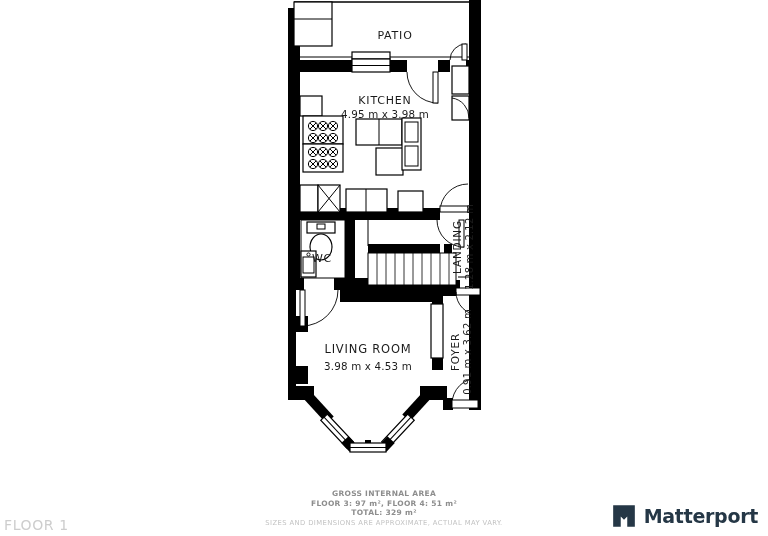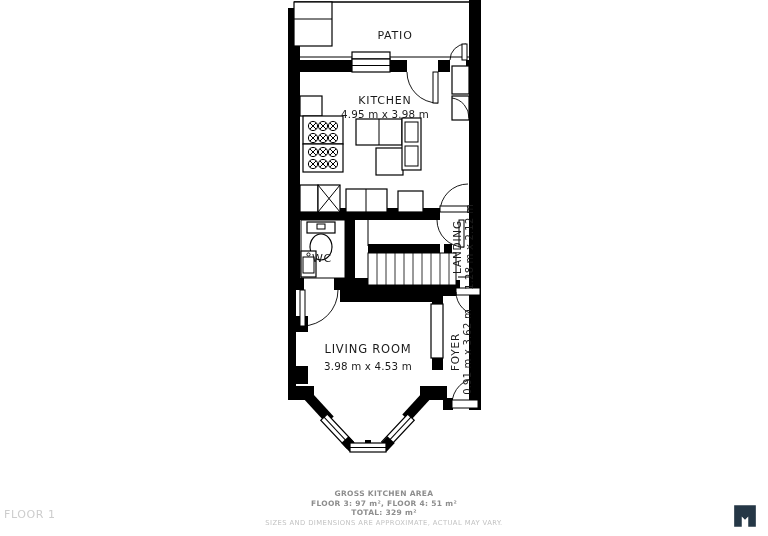--- a/index.html
+++ b/index.html
@@ -10,21 +10,21 @@
   .fix{fill:#fff;stroke:#000;stroke-width:1.2}
   .fixl{stroke:#000;stroke-width:1;fill:none}
   .arc{stroke:#000;stroke-width:.9;fill:none}
   .leaf{fill:#fff;stroke:#000;stroke-width:1}
   .tread{stroke:#000;stroke-width:.8}
   .lbl{fill:#1b1b1b;font-size:11px;letter-spacing:.8px;text-anchor:middle}
   .dims{fill:#1b1b1b;font-size:10.3px;letter-spacing:.2px;text-anchor:middle}
   .footer{position:absolute;left:0;right:0;top:489px;text-align:center;color:#8d8d8d;
           font-size:7.5px;font-weight:bold;letter-spacing:.3px;line-height:9.6px}
   .footer .disclaimer{font-weight:normal;font-size:6.8px;color:#c3c3c3;letter-spacing:.4px;margin-top:1px}
-  .floor-tag{position:absolute;left:4px;bottom:15px;font-size:11px;color:#cdcdcd;letter-spacing:.6px}
+  .floor-tag{position:absolute;left:4px;bottom:3px;font-size:14px;color:#cdcdcd;letter-spacing:.6px}
   .brand{position:absolute;right:10px;bottom:7px;display:flex;align-items:center;gap:7px}
   .brand .wordmark{color:#253746;font-weight:bold;font-size:19px;letter-spacing:-.3px}
 </style>
 </head>
 <body>
 
 <div>
 
 <svg width="768" height="480" viewBox="0 0 768 480">
   <defs>
@@ -205,27 +205,28 @@
     <text class="dims" style="font-size:10px" transform="translate(473,247) rotate(-90)">1.28 m x 2.12 m</text>
     <text class="lbl" style="font-size:11.5px" x="368" y="353">LIVING ROOM</text>
     <text class="dims" x="368" y="370">3.98 m x 4.53 m</text>
     <text class="lbl" style="font-size:10.5px" transform="translate(459,352) rotate(-90)">FOYER</text>
     <text class="dims" style="font-size:10px" transform="translate(471,352) rotate(-90)">0.91 m x 3.62 m</text>
   </g>
 </svg>
 
 
 <div class="footer">
-  <div>GROSS KITCHEN AREA</div>
+  <div>GROSS INTERNAL AREA</div>
   <div>FLOOR 3: 97 m², FLOOR 4: 51 m²</div>
   <div>TOTAL: 329 m²</div>
   <div class="disclaimer">SIZES AND DIMENSIONS ARE APPROXIMATE, ACTUAL MAY VARY.</div>
 </div>
 
 <div class="floor-tag">FLOOR 1</div>
 
 <div class="brand">
   <svg width="26" height="26" viewBox="0 0 24 24">
     <path fill="#253746" d="M2 2 H22 V22 H15 V12.5 L12 15.5 L9 12.5 V22 H2 Z"></path>
   </svg>
+  <span class="wordmark">Matterport</span>
 </div>
 
 </div>
 
 </body></html>

